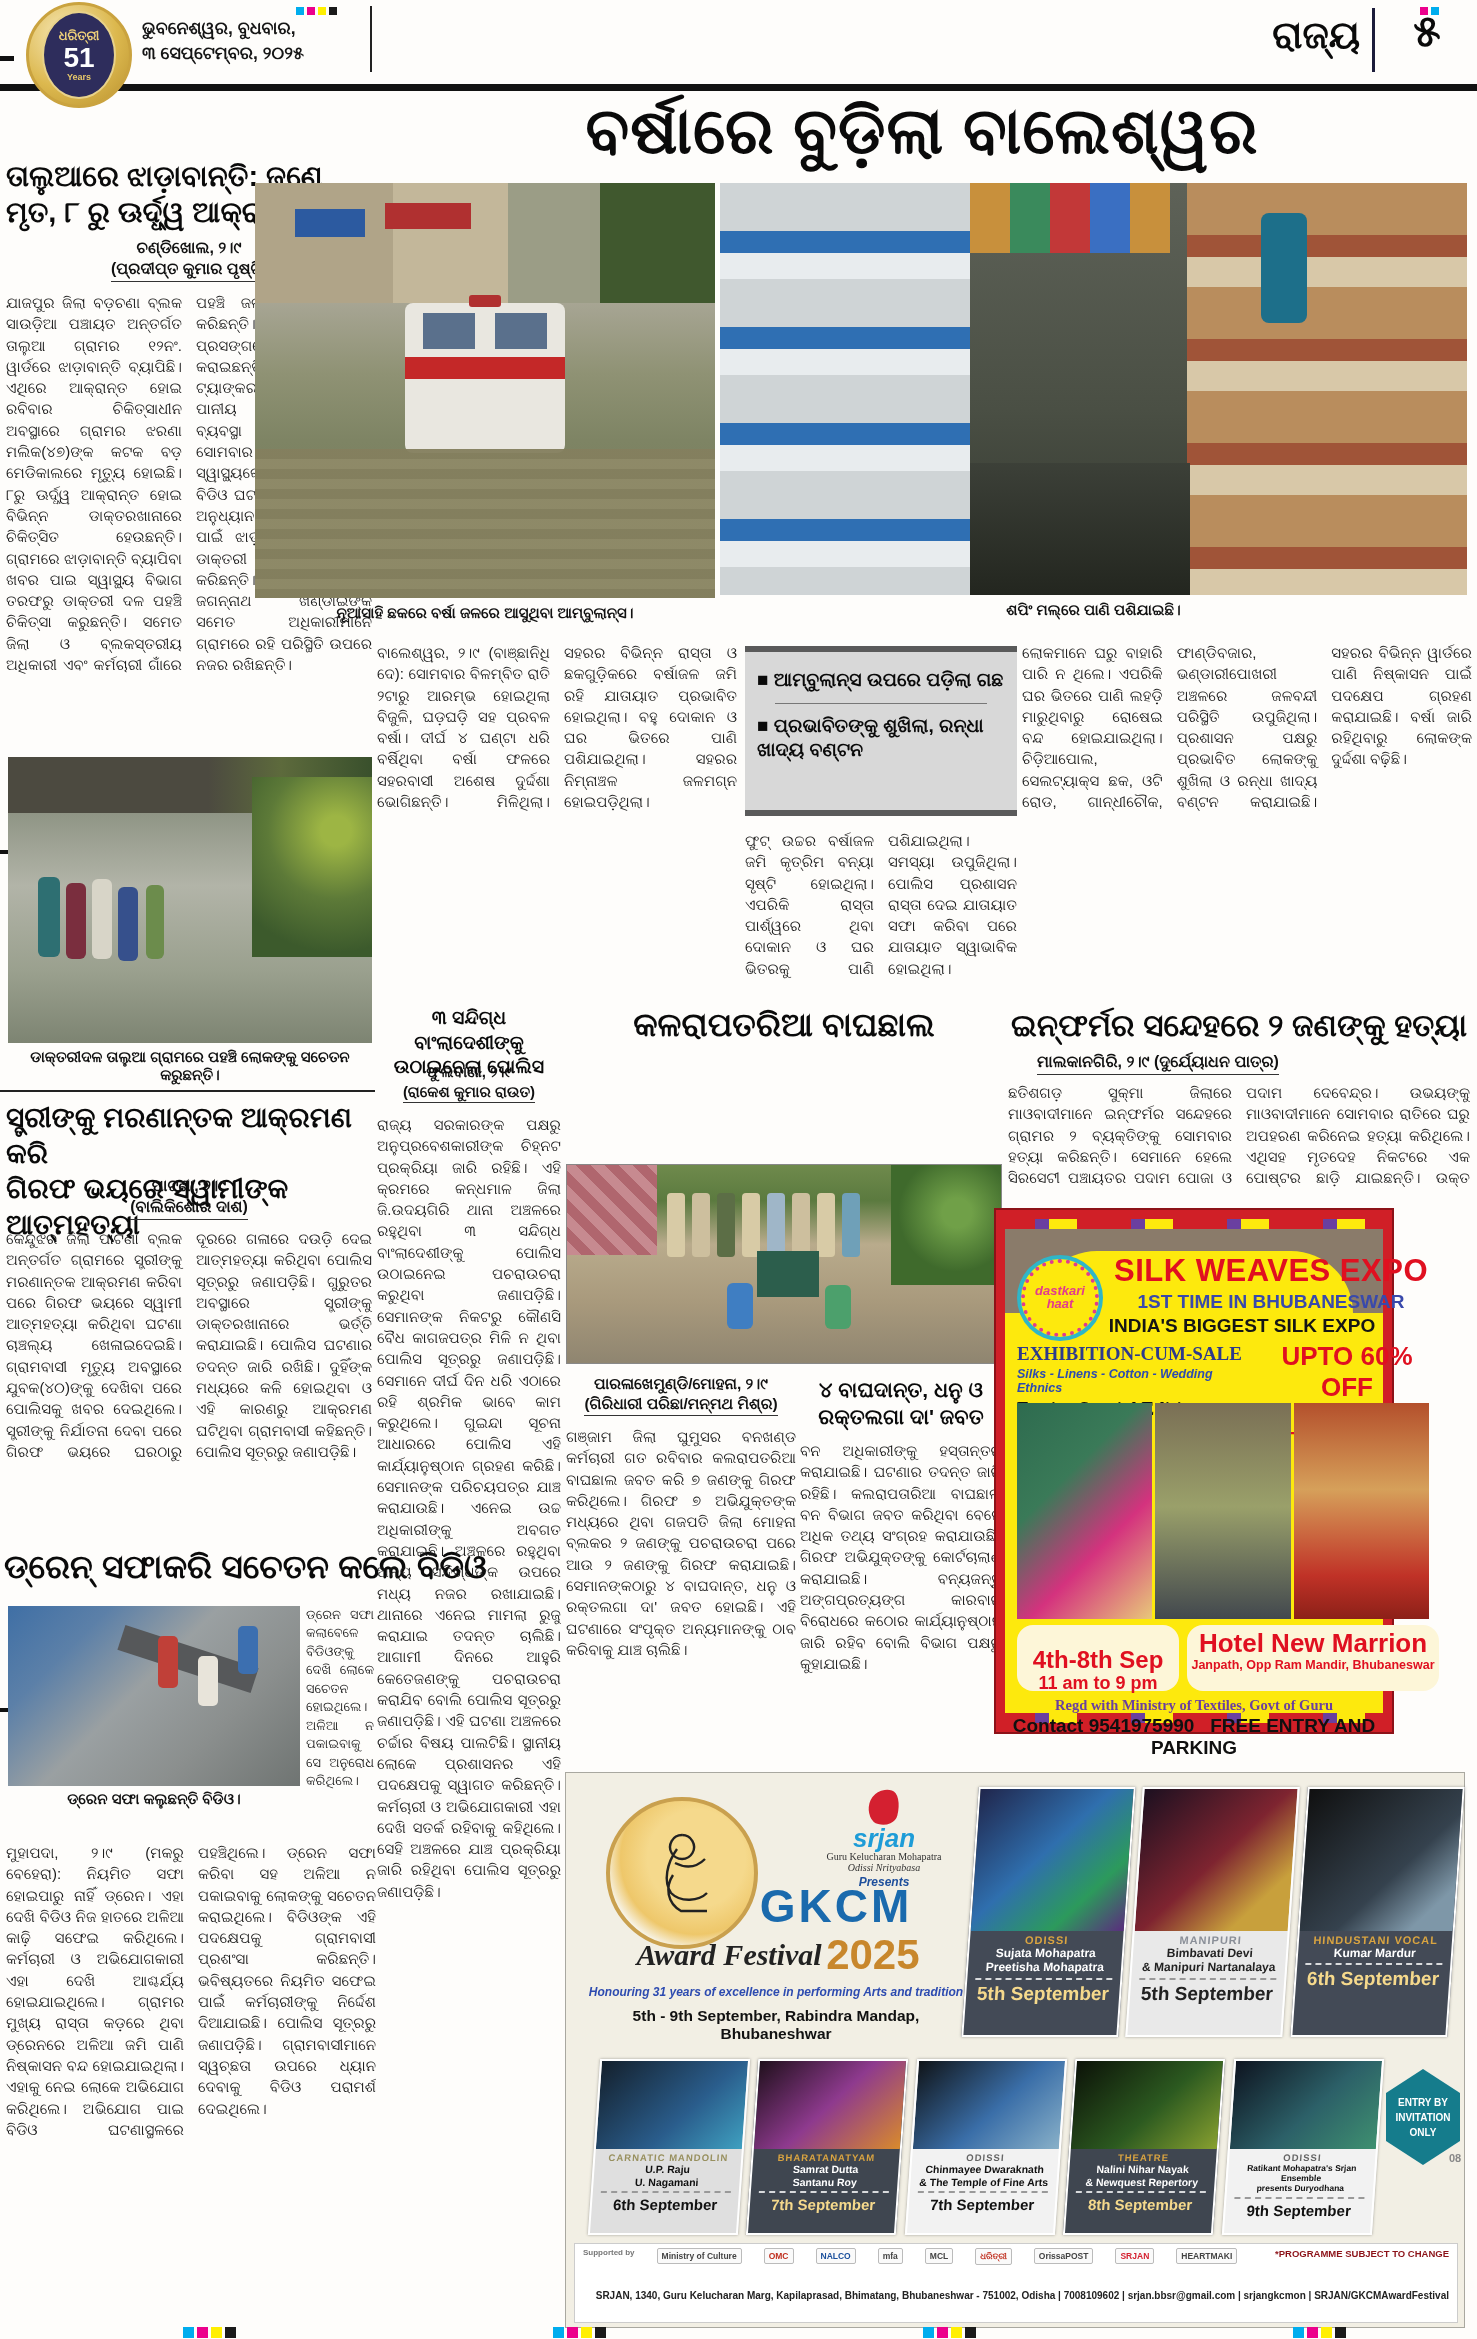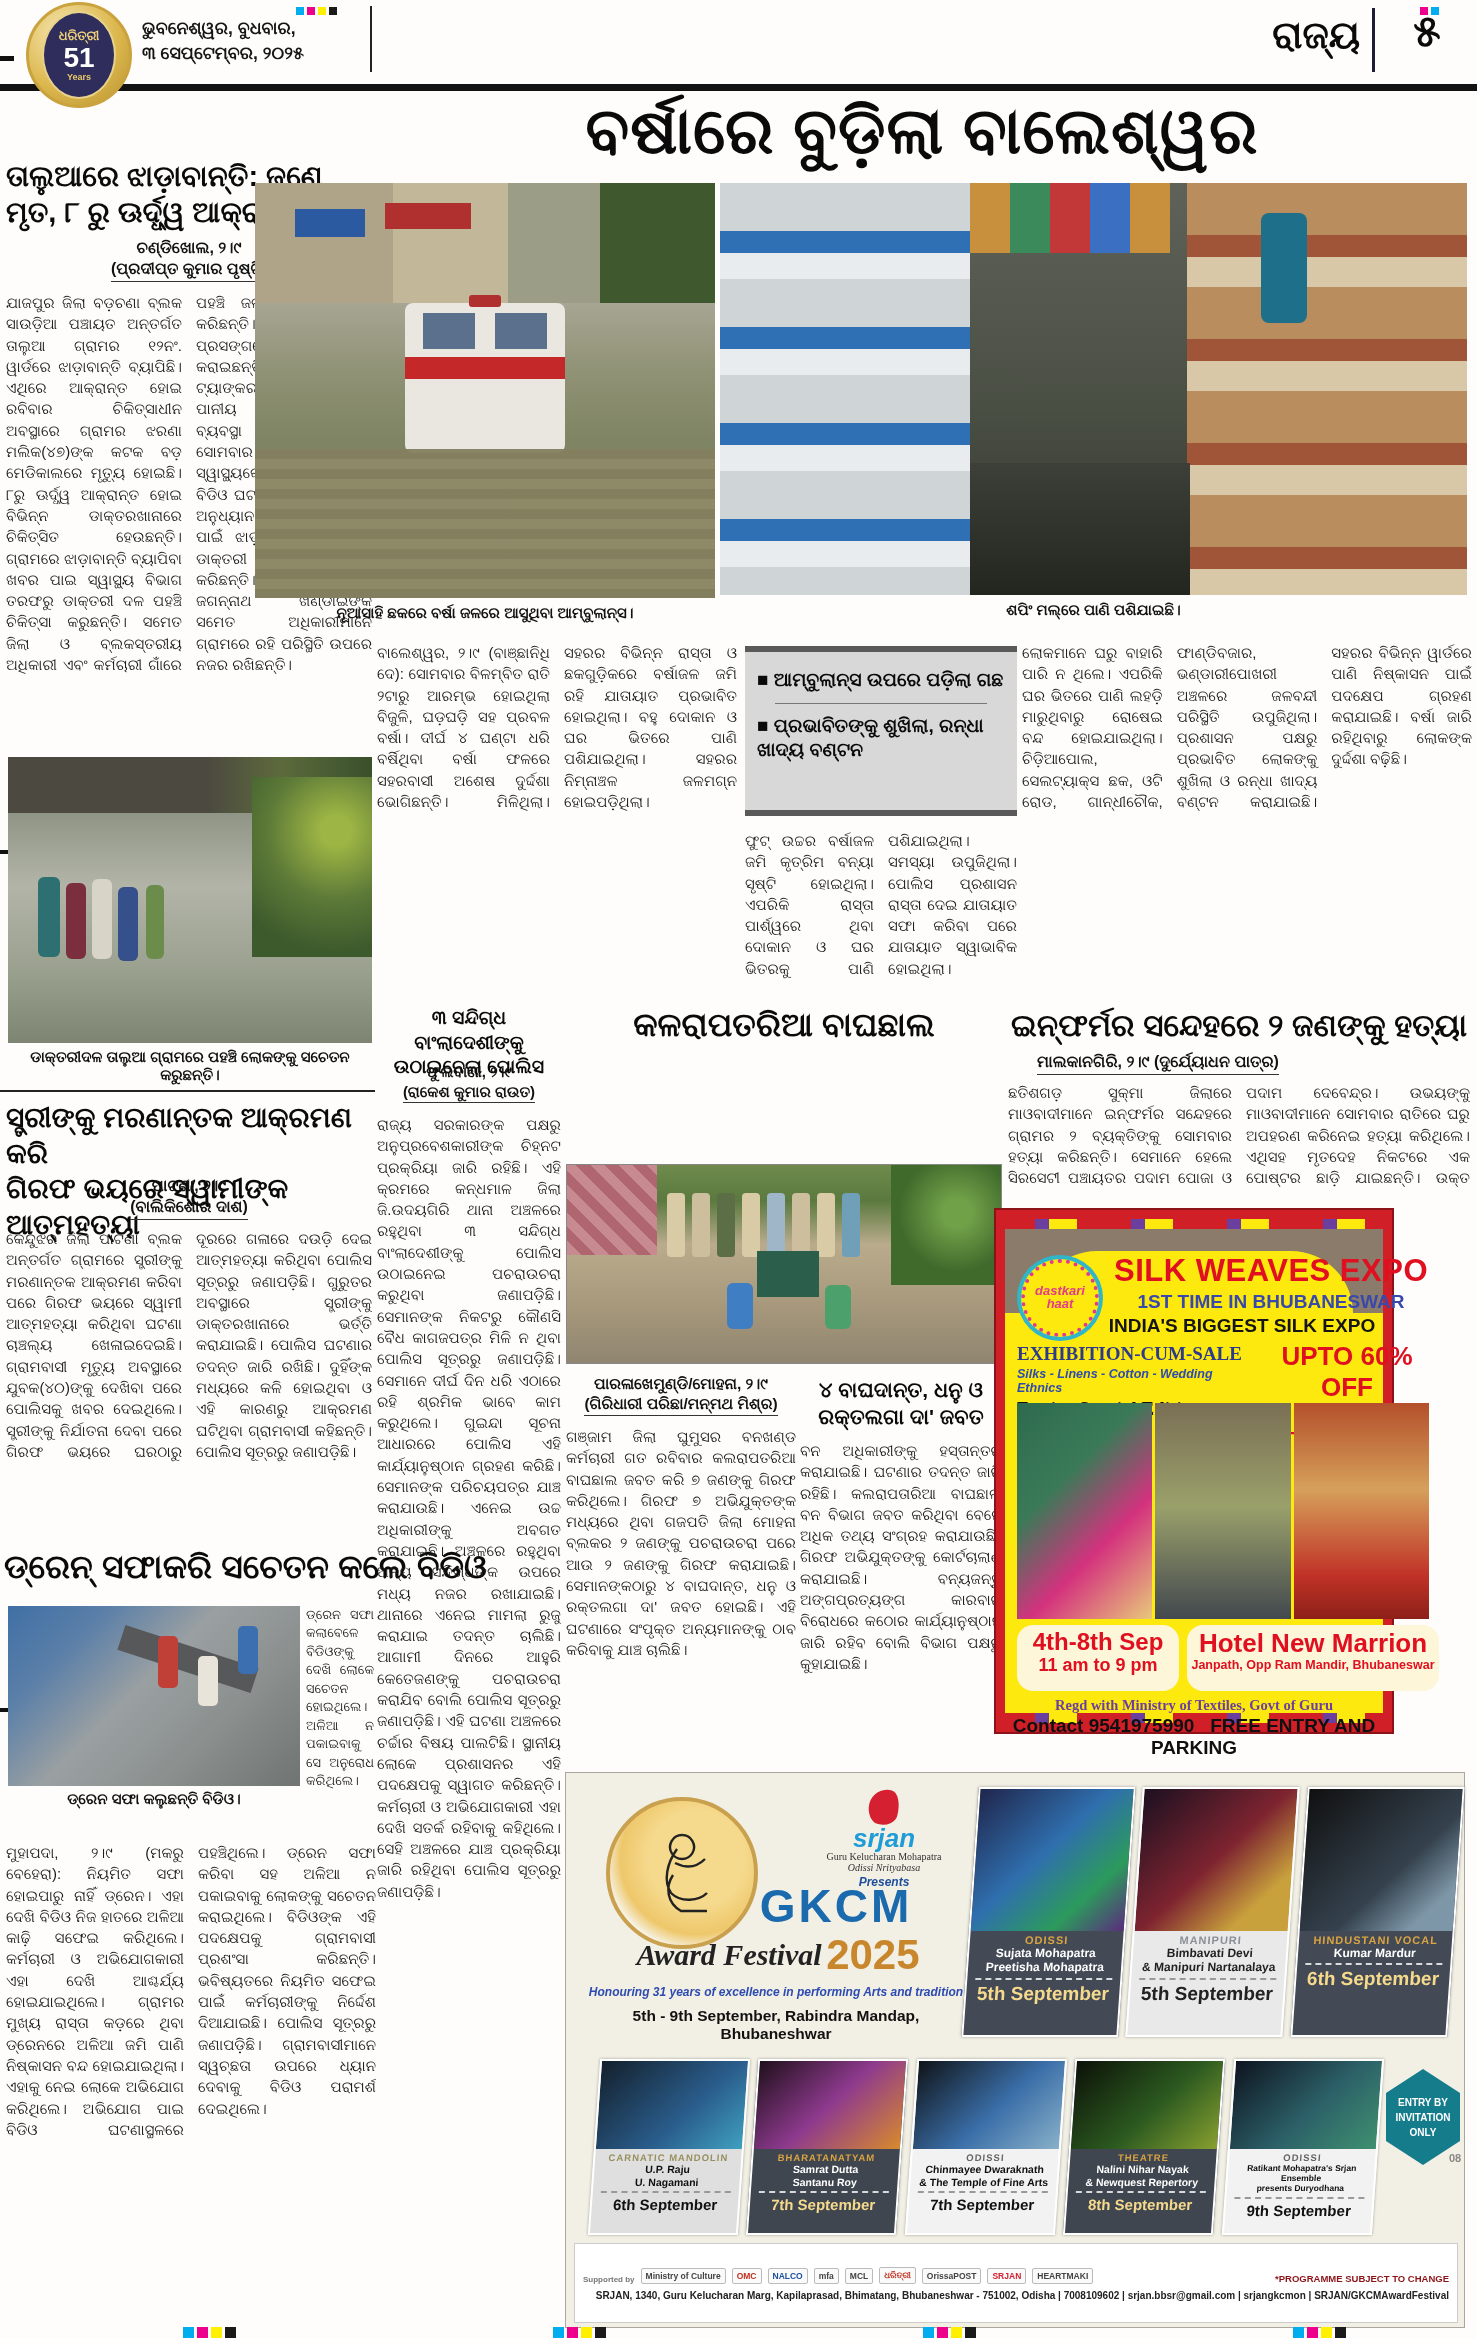--- a/index.html
+++ b/index.html
@@ -204,21 +204,21 @@
     </div>
     <div class="abs" style="left:248px;top:122px;width:188px;text-align:center;">
       <div style="color:#e01020;font-size:26px;font-weight:900;">UPTO 60% OFF</div>
       <div style="color:#e01020;font-size:21px;font-weight:900;">STARTS TOMORROW</div>
     </div>
     <div class="abs" style="left:12px;top:184px;width:412px;height:216px;display:flex;gap:3px;">
       <div style="flex:1;background:linear-gradient(135deg,#2e6b4f 0%,#3a7a58 35%,#d4327e 65%,#e8c87a 100%);"></div>
       <div style="flex:1;background:linear-gradient(180deg,#7a6f55 0%,#9aa06a 48%,#42484e 100%);"></div>
       <div style="flex:1;background:linear-gradient(180deg,#b4502c 0%,#d6a05a 40%,#c03227 80%,#8c2018 100%);"></div>
     </div>
-    <div class="abs" style="left:12px;top:406px;width:162px;height:66px;background:#fdf6d8;border-radius:16px;text-align:center;padding-top:4px;">
+    <div class="abs" style="left:12px;top:406px;width:162px;height:66px;background:#fdf6d8;border-radius:16px;text-align:center;padding-top:22px;">
       <div style="color:#e01020;font-size:24px;font-weight:900;line-height:1.1;">4th-8th Sep</div>
       <div style="color:#e01020;font-size:18px;font-weight:800;">11 am to 9 pm</div>
     </div>
     <div class="abs" style="left:182px;top:406px;width:252px;height:66px;background:#fdf6d8;border-radius:16px;text-align:center;padding-top:4px;">
       <div style="color:#e01020;font-size:26px;font-weight:900;line-height:1.1;">Hotel New Marrion</div>
       <div style="color:#e01020;font-size:12.5px;font-weight:800;">Janpath, Opp Ram Mandir, Bhubaneswar</div>
     </div>
     <div class="abs" style="left:0;top:478px;width:100%;text-align:center;color:#6a3fa0;font-size:14.5px;font-weight:800;font-family:'Liberation Serif','DejaVu Serif',serif;">Regd with Ministry of Textiles, Govt of Guru</div>
     <div class="abs" style="left:0;top:496px;width:100%;text-align:center;color:#101010;font-size:19px;font-weight:900;">
       <span>Contact 9541975990</span>&nbsp;&nbsp;&nbsp;<span>FREE ENTRY AND PARKING</span>
@@ -324,21 +324,21 @@
       </div>
     </div>
 
     <div class="abs" style="left:820px;top:296px;width:74px;height:96px;background:#157c8c;clip-path:polygon(50% 0,100% 25%,100% 75%,50% 100%,0 75%,0 25%);display:flex;flex-direction:column;align-items:center;justify-content:center;color:#fff;font-size:10px;font-weight:800;text-align:center;line-height:1.5;">
       <div>ENTRY BY</div>
       <div>INVITATION</div>
       <div>ONLY</div>
     </div>
 
     <div class="abs" style="left:8px;top:470px;width:884px;height:80px;background:#ffffff;border:1px solid #ccc;padding:4px 8px;">
-      <div style="display:flex;align-items:flex-end;gap:6px;flex-wrap:nowrap;height:36px;">
+      <div style="display:flex;align-items:flex-start;gap:22px;flex-wrap:nowrap;height:36px;">
         <span style="font-size:8px;color:#777;font-weight:700;">Supported by</span>
         <span class="chip">Ministry of Culture</span>
         <span class="chip" style="color:#c03020;">OMC</span>
         <span class="chip" style="color:#1a4f9c;">NALCO</span>
         <span class="chip">mfa</span>
         <span class="chip">MCL</span>
         <span class="chip" style="color:#c03020;">ଧରିତ୍ରୀ</span>
         <span class="chip">OrissaPOST</span>
         <span class="chip" style="color:#d42030;">SRJAN</span>
         <span class="chip">HEARTMAKI</span>

